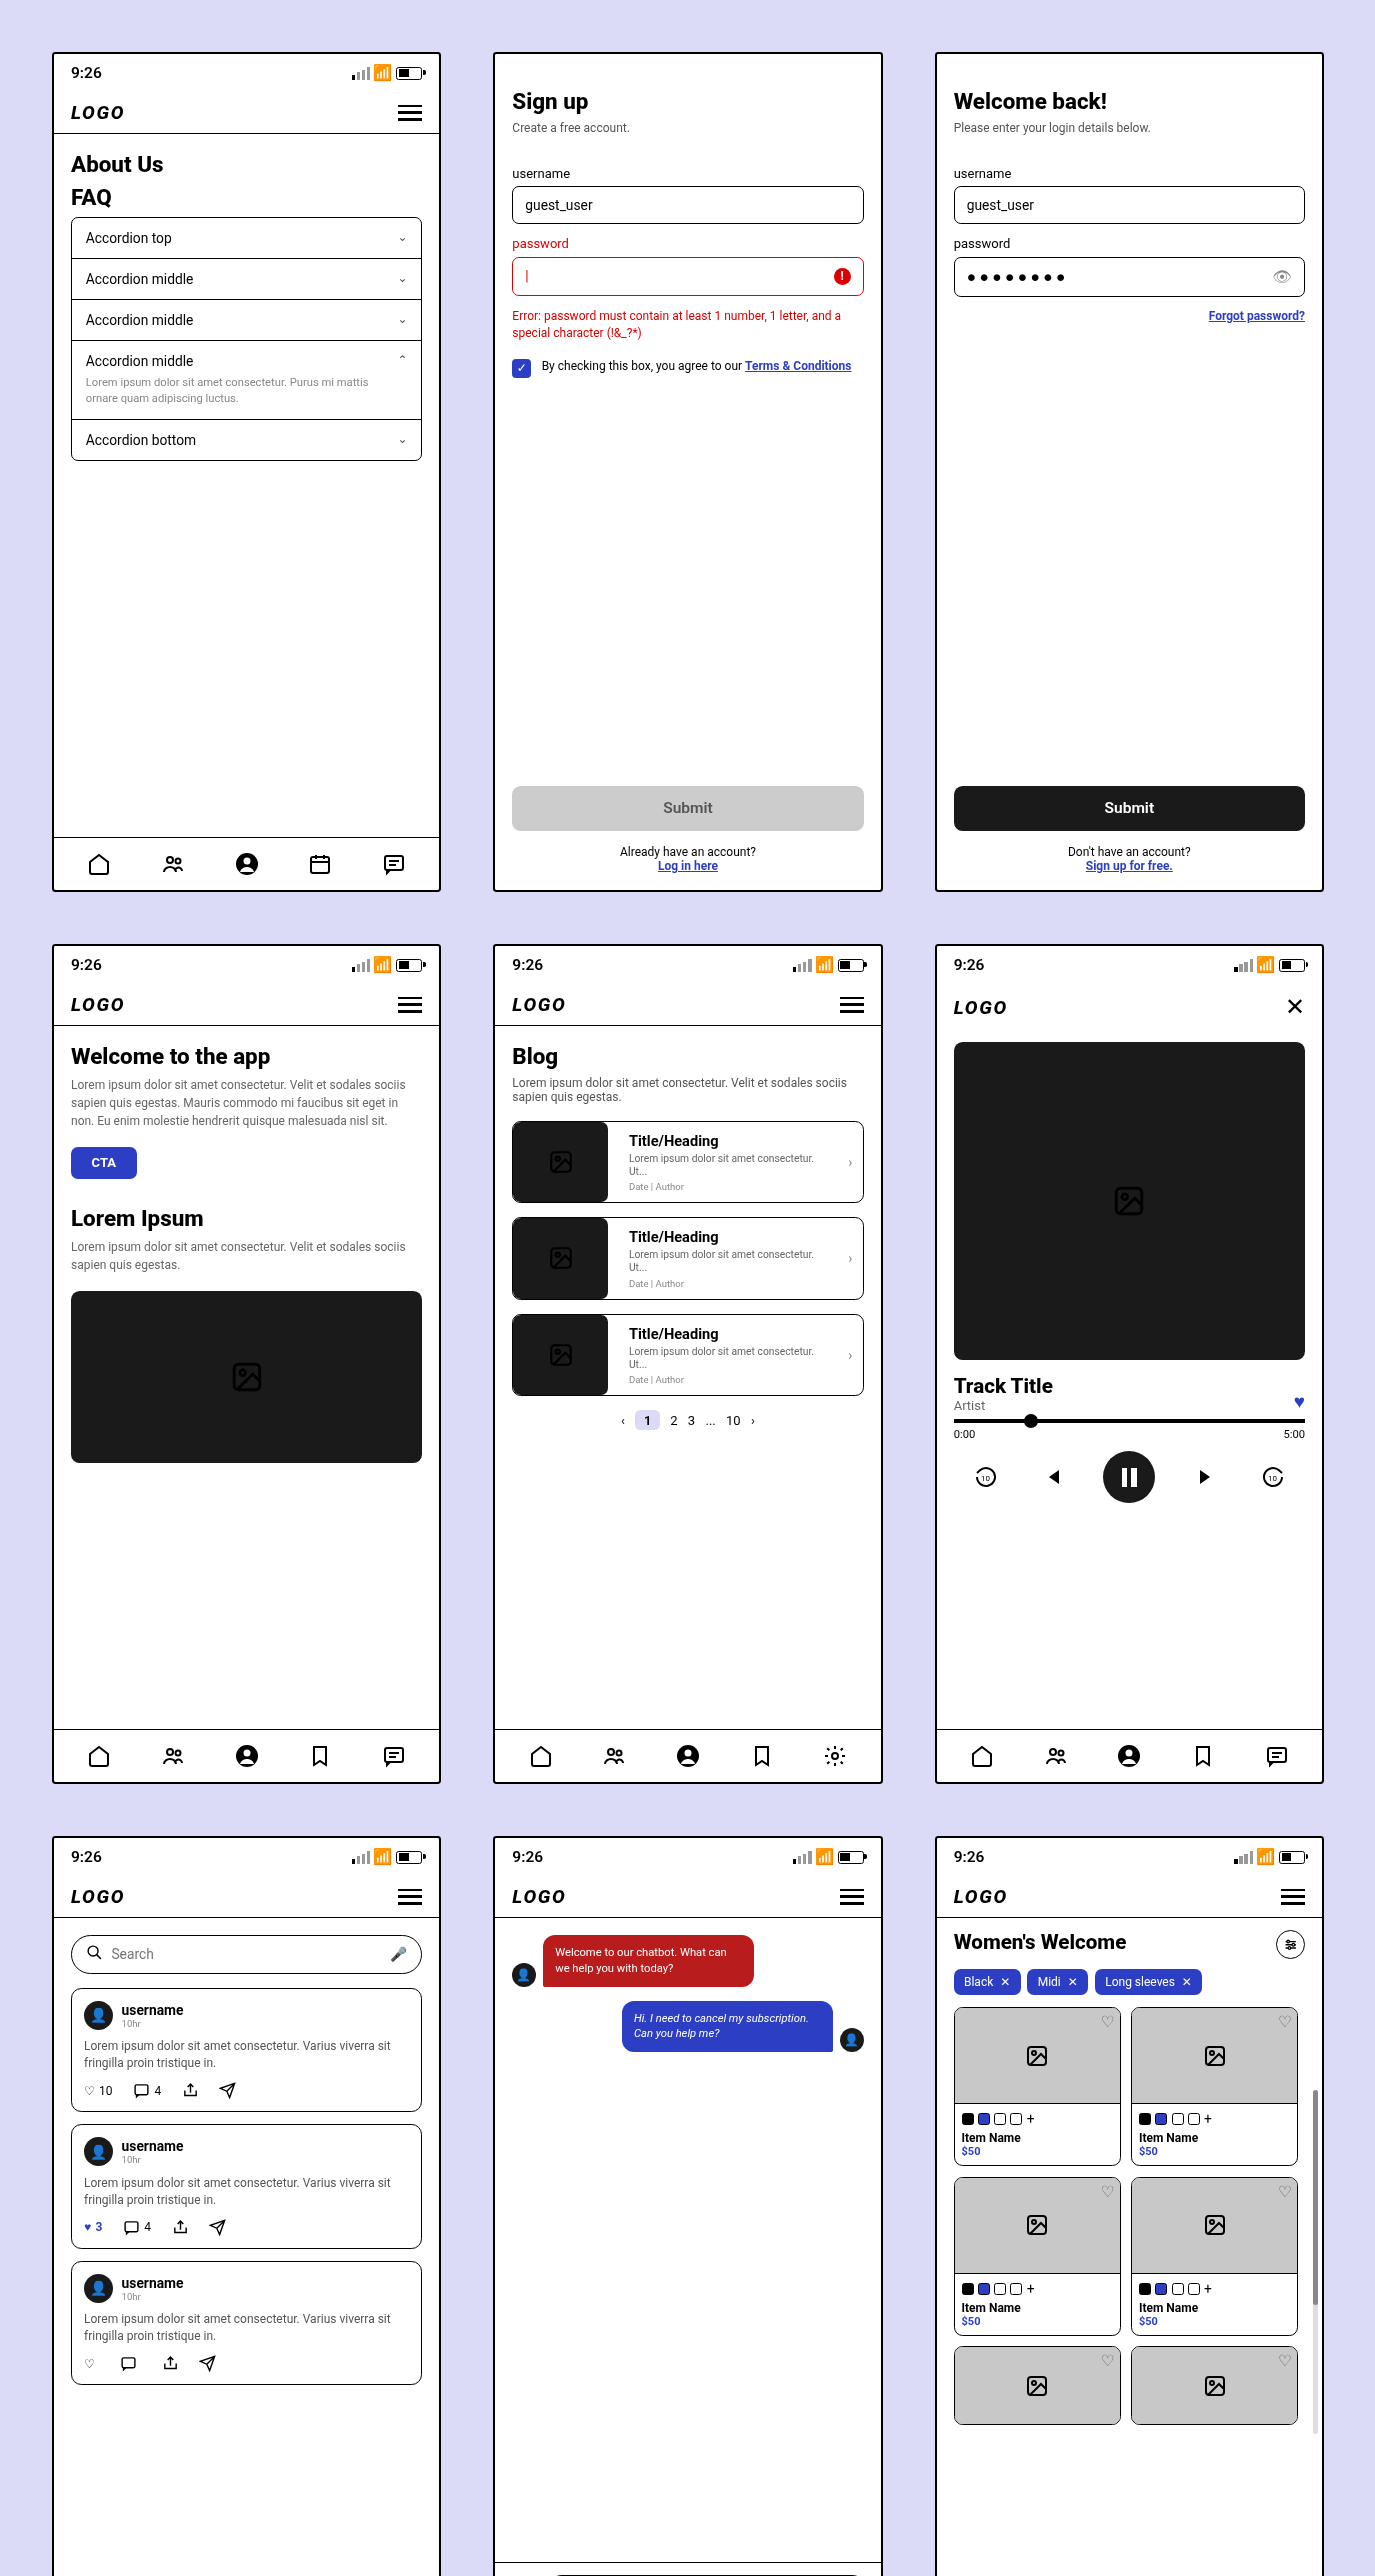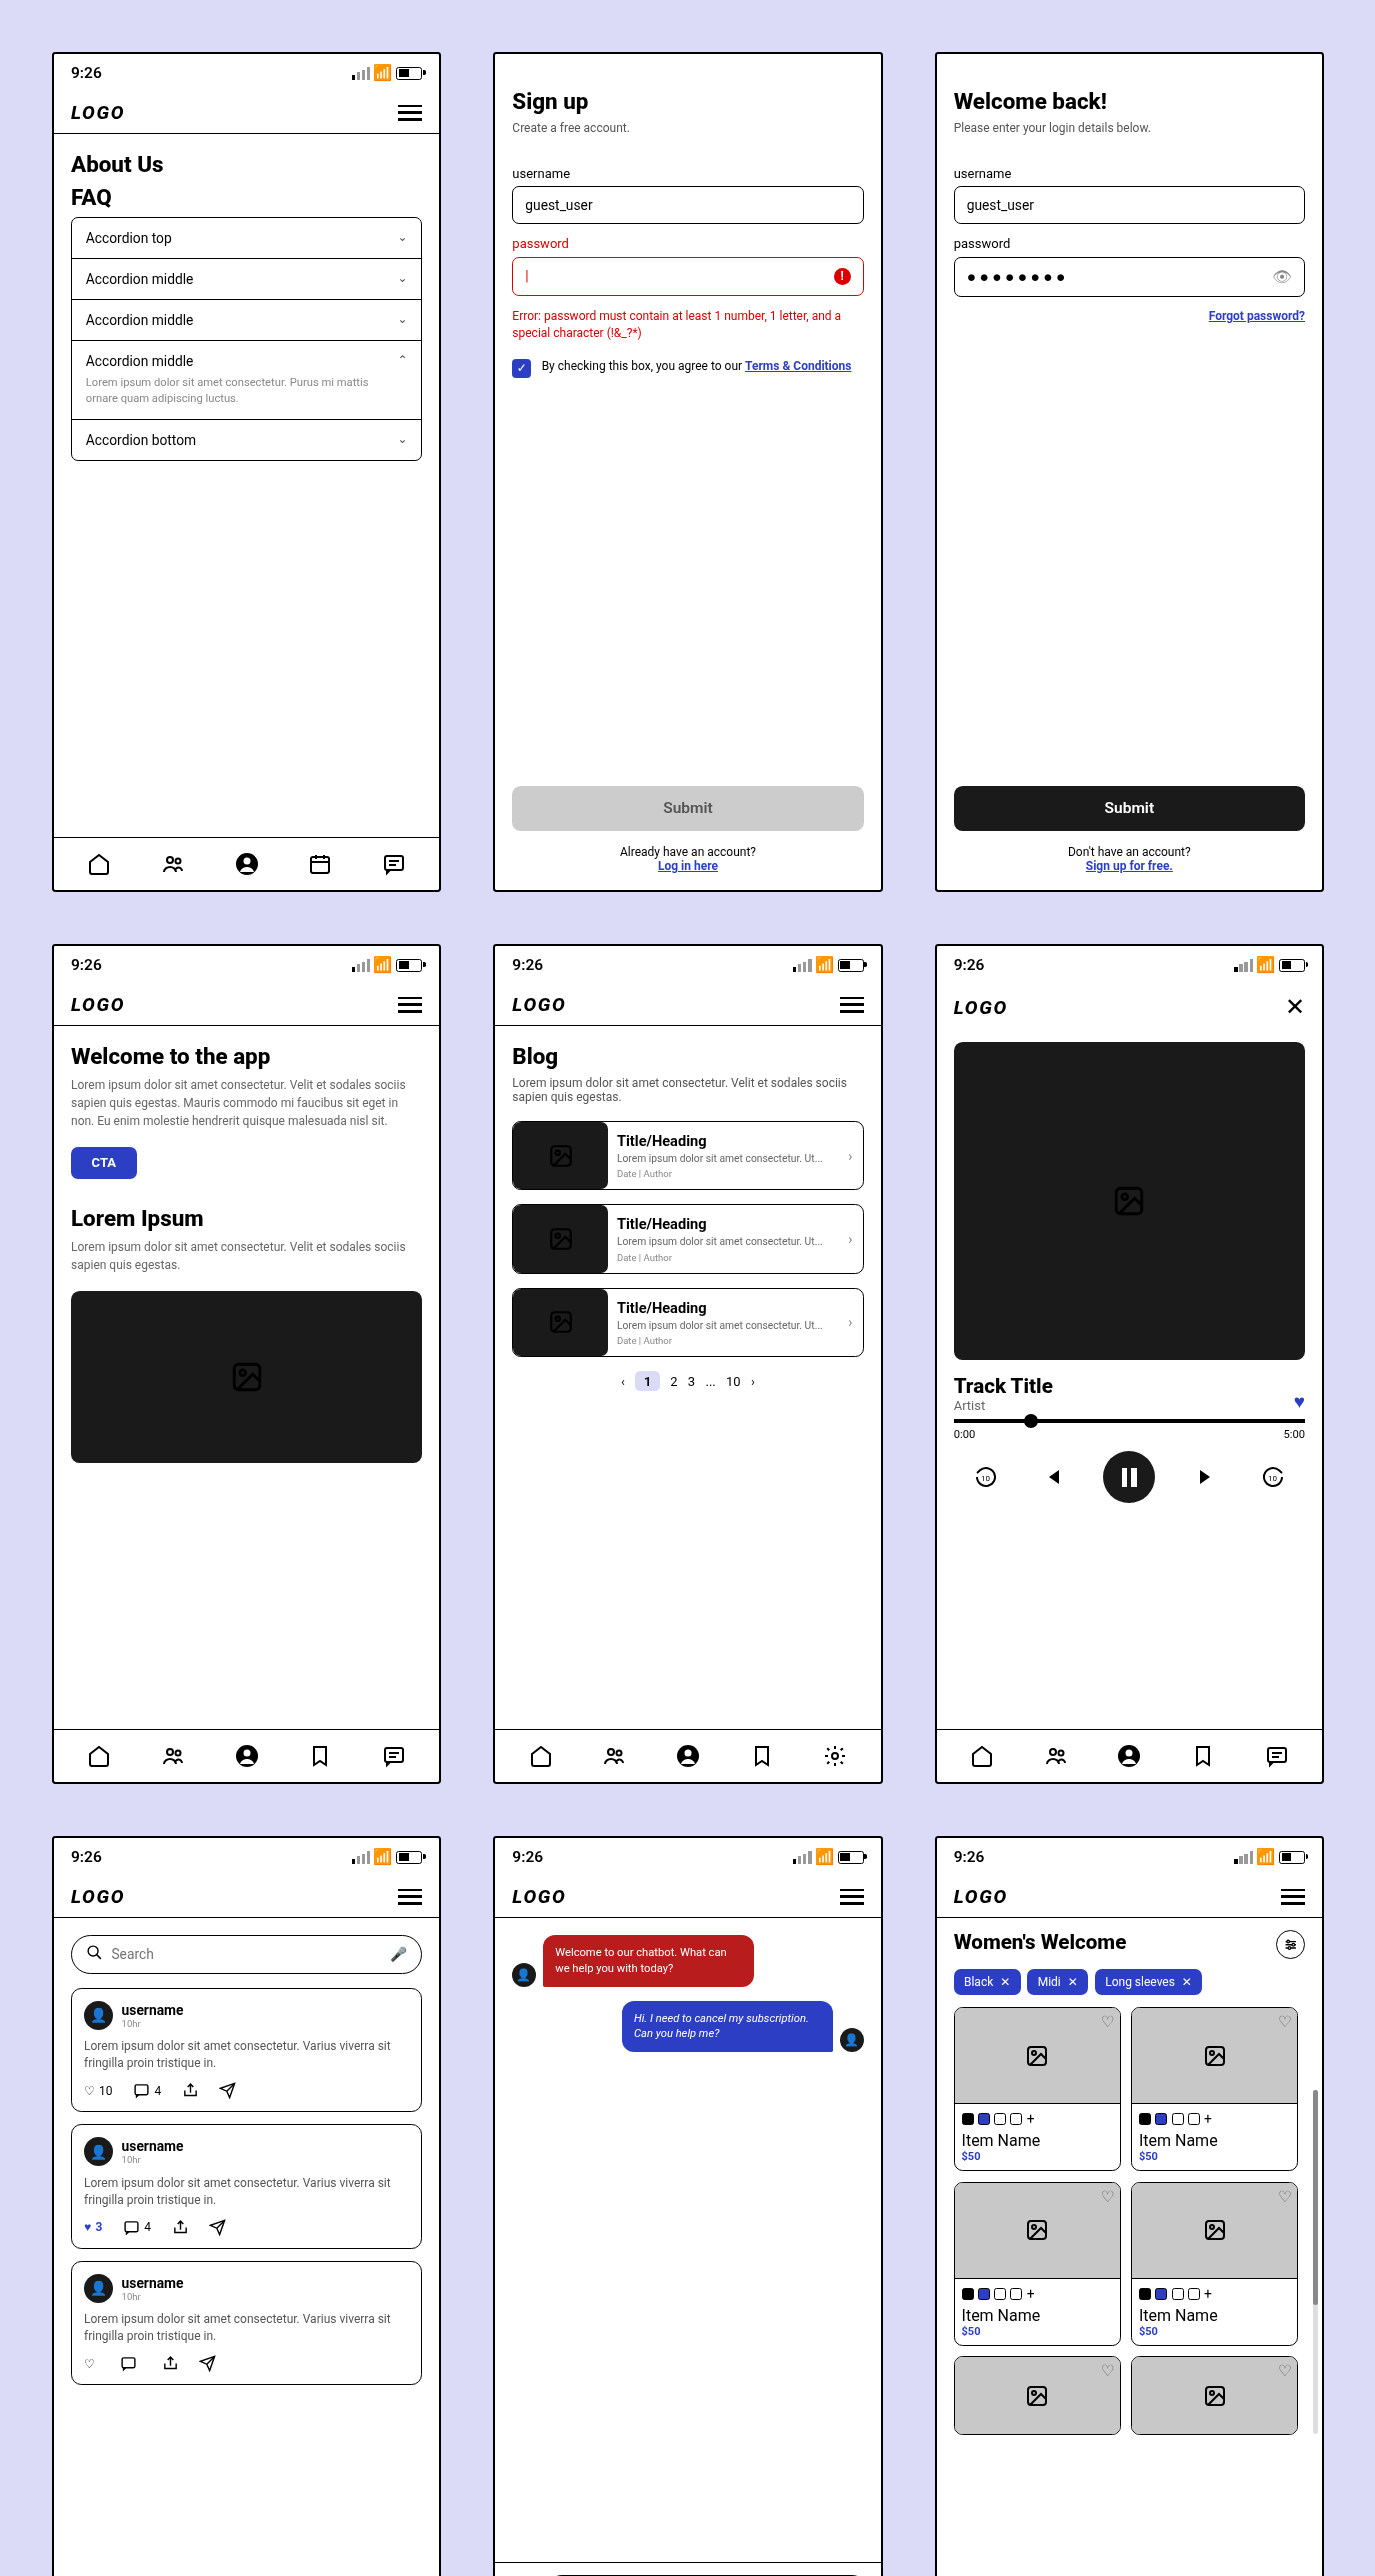--- a/index.html
+++ b/index.html
@@ -43,21 +43,21 @@
 .accordion{border:1.7px solid #000;border-radius:6.9px;}
 .acc{border-bottom:1.7px solid #000;padding:12px 13.8px;display:flex;justify-content:space-between;align-items:flex-start;}
 .acc:last-child{border-bottom:none;}
 .acc-t{font-size:13.8px;}
 .acc-body{color:#888;font-size:11.2px;margin-top:6.9px;line-height:1.4;}
 .chev{font-size:12px;color:#555;}
 .tabs{display:flex;justify-content:space-around;align-items:center;border-top:1.7px solid #000;padding:13.8px 8.6px;}
 .tabs>*{cursor:pointer;}
 .icon{width:24px;height:24px;display:flex;align-items:center;justify-content:center;}
 .icon svg{width:100%;height:100%;}
-.blogcard{display:flex;border:1.7px solid #000;border-radius:8.6px;margin-bottom:13.8px;overflow:hidden;}
+.blogcard{display:flex;border:1.7px solid #000;border-radius:8.6px;margin-bottom:13.8px;overflow:hidden;gap:12px;}
 .bimg{width:95px;background:#1a1a1a;display:flex;align-items:center;justify-content:center;color:#fff;border-radius:6.9px;}
 .binfo{flex:1;padding:10.3px 8.6px;}
 .binfo h4{font-size:14.6px;margin-bottom:1.7px;}
 .binfo p{font-size:10.3px;color:#666;margin-bottom:3.4px;}
 .meta{font-size:9.5px;color:#888;}
 .bchev{display:flex;align-items:center;padding:0 10.3px;color:#888;}
 .pag{display:flex;gap:10.3px;align-items:center;justify-content:center;font-size:13px;margin-top:5.2px;}
 .pag .cur{background:#dbdbf7;border-radius:5.2px;padding:2.6px 8.6px;font-weight:600;}
 .darkbox{background:#1a1a1a;color:#fff;border-radius:8.6px;height:172px;display:flex;align-items:center;justify-content:center;font-size:27.5px;}
 .player-art{background:#1a1a1a;border-radius:8.6px;height:318px;display:flex;align-items:center;justify-content:center;color:#fff;margin-bottom:13.8px;}
@@ -98,21 +98,21 @@
 .chip{background:#2c3fc4;color:#ffffff;padding:6px 10.3px;border-radius:6.9px;font-size:12px;display:flex;gap:6.9px;align-items:flex-end;}
 .chip-x{font-size:12px;}
 .prod-grid{display:grid;grid-template-columns:1fr 1fr;gap:10.3px;padding-right:6.9px;}
 .prod{border:1.7px solid #000;border-radius:8.6px;overflow:hidden;}
 .prod-img{height:95px;background:#c8c8c8;display:flex;align-items:center;justify-content:center;position:relative;color:#555;}
 .prod-img.sm{height:77px;}
 .fav{position:absolute;top:5.2px;right:5.2px;font-size:15.5px;}
 .prod-info{padding:6.9px;border-top:1.7px solid #000;}
 .swatches{display:flex;gap:4.3px;align-items:center;margin-bottom:4.3px;}
 .sw{width:12px;height:12px;border-radius:2.6px;border:0.9px solid #000;}
-.prod-name{font-size:16px;font-weight:400;}
+.prod-name{font-size:12px;font-weight:700;}
 .prod-price{font-size:11px;color:#2c3fc4;font-weight:700;}
 .scrollb{position:absolute;right:4.3px;top:172px;width:5.2px;height:344px;background:#ddd;border-radius:2.6px;}
 .scrollb span{position:absolute;top:0;width:100%;height:215px;background:#888;border-radius:2.6px;}
 .dots{letter-spacing:3.4px;font-size:15.5px;}
 .right-align{text-align:right;font-size:12px;margin-bottom:52px;}
 .eye{color:#888;font-size:15.5px;}
 .flex-col{display:flex;flex-direction:column;height:100%;}
 .flex-1{flex:1;}
 svg{stroke:#000;stroke-width:2;fill:none;}
 svg.fill{fill:#000;stroke:none;}

